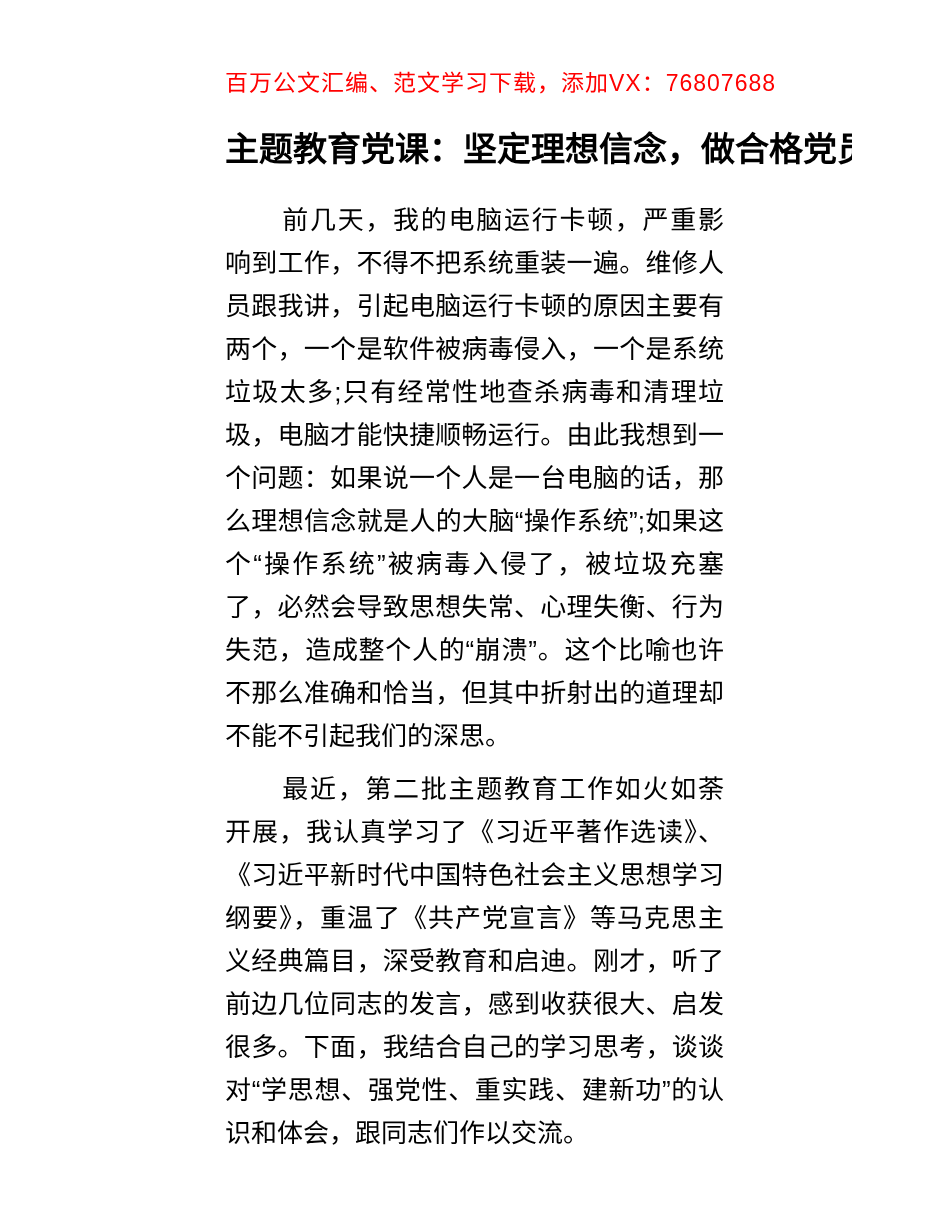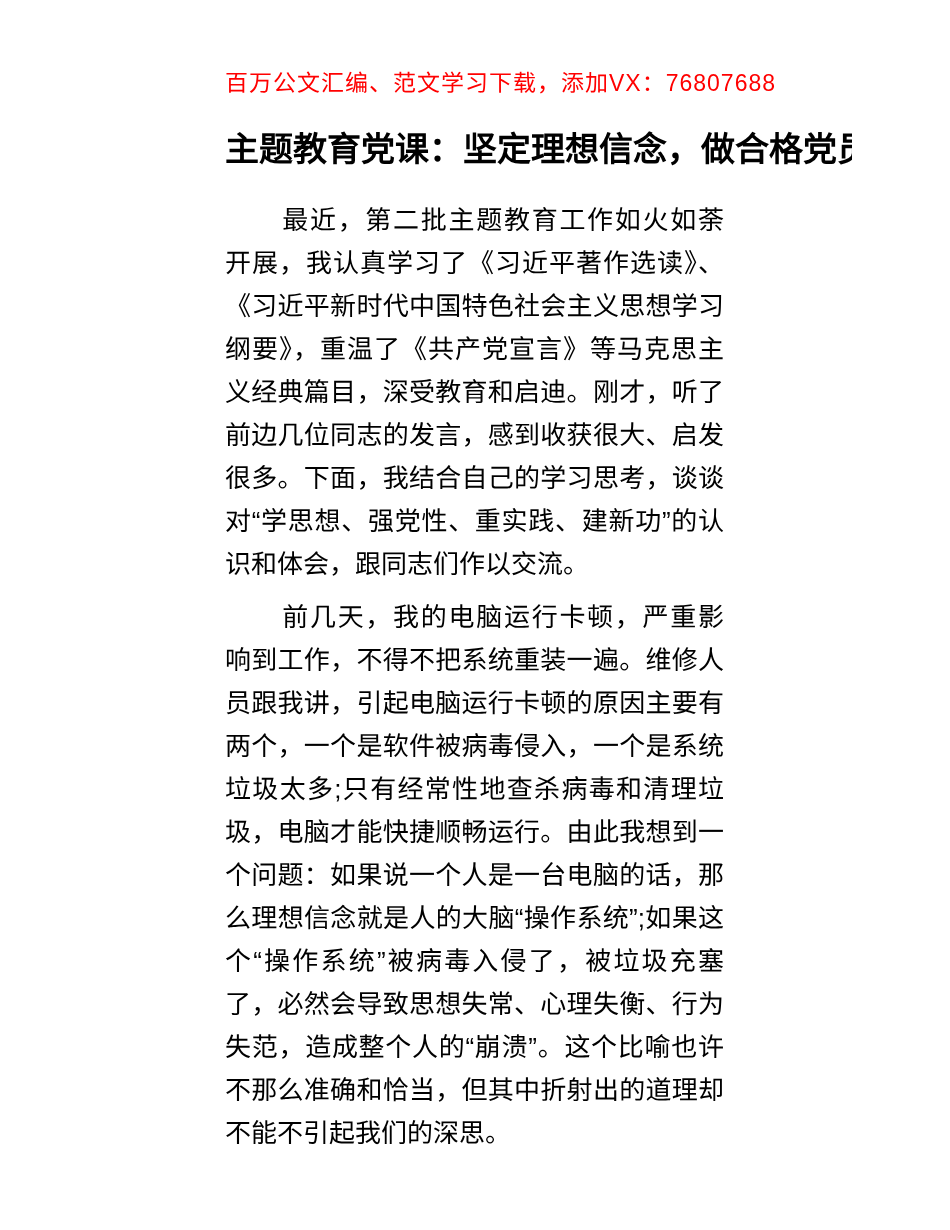--- a/index.html
+++ b/index.html
@@ -53,17 +53,17 @@
 </head>
 <body>
 
 <div class="page" style="background: rgb(255, 255, 255); color: rgb(0, 0, 0);">
 
   <div class="promo-header" style="color: rgb(255, 0, 0);">百万公文汇编、范文学习下载，添加VX：76807688</div>
 
   <h1 class="doc-title">主题教育党课：坚定理想信念，做合格党员</h1>
 
   <div class="doc-body">
+    <p>前几天，我的电脑运行卡顿，严重影响到工作，不得不把系统重装一遍。维修人员跟我讲，引起电脑运行卡顿的原因主要有两个，一个是软件被病毒侵入，一个是系统垃圾太多;只有经常性地查杀病毒和清理垃圾，电脑才能快捷顺畅运行。由此我想到一个问题：如果说一个人是一台电脑的话，那么理想信念就是人的大脑“操作系统”;如果这个“操作系统”被病毒入侵了，被垃圾充塞了，必然会导致思想失常、心理失衡、行为失范，造成整个人的“崩溃”。这个比喻也许不那么准确和恰当，但其中折射出的道理却不能不引起我们的深思。</p>
     <p>最近，第二批主题教育工作如火如荼开展，我认真学习了《习近平著作选读》、《习近平新时代中国特色社会主义思想学习纲要》，重温了《共产党宣言》等马克思主义经典篇目，深受教育和启迪。刚才，听了前边几位同志的发言，感到收获很大、启发很多。下面，我结合自己的学习思考，谈谈对“学思想、强党性、重实践、建新功”的认识和体会，跟同志们作以交流。</p>
-    <p>前几天，我的电脑运行卡顿，严重影响到工作，不得不把系统重装一遍。维修人员跟我讲，引起电脑运行卡顿的原因主要有两个，一个是软件被病毒侵入，一个是系统垃圾太多;只有经常性地查杀病毒和清理垃圾，电脑才能快捷顺畅运行。由此我想到一个问题：如果说一个人是一台电脑的话，那么理想信念就是人的大脑“操作系统”;如果这个“操作系统”被病毒入侵了，被垃圾充塞了，必然会导致思想失常、心理失衡、行为失范，造成整个人的“崩溃”。这个比喻也许不那么准确和恰当，但其中折射出的道理却不能不引起我们的深思。</p>
   </div>
 
 </div>
 
 </body></html>

